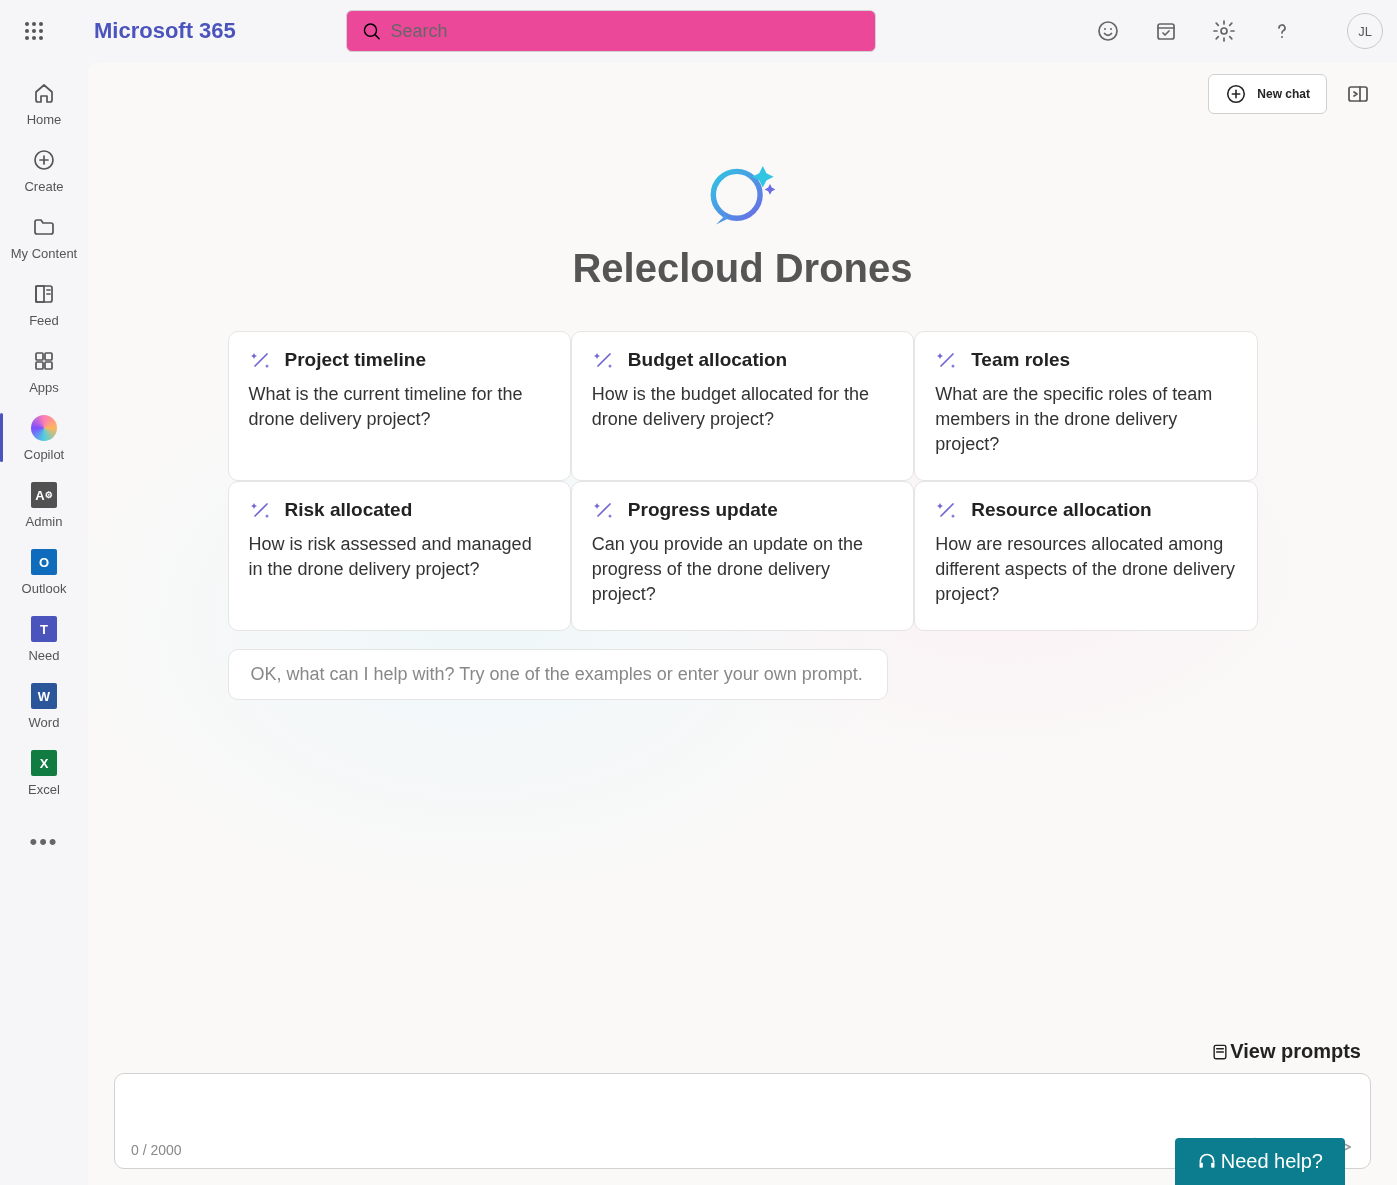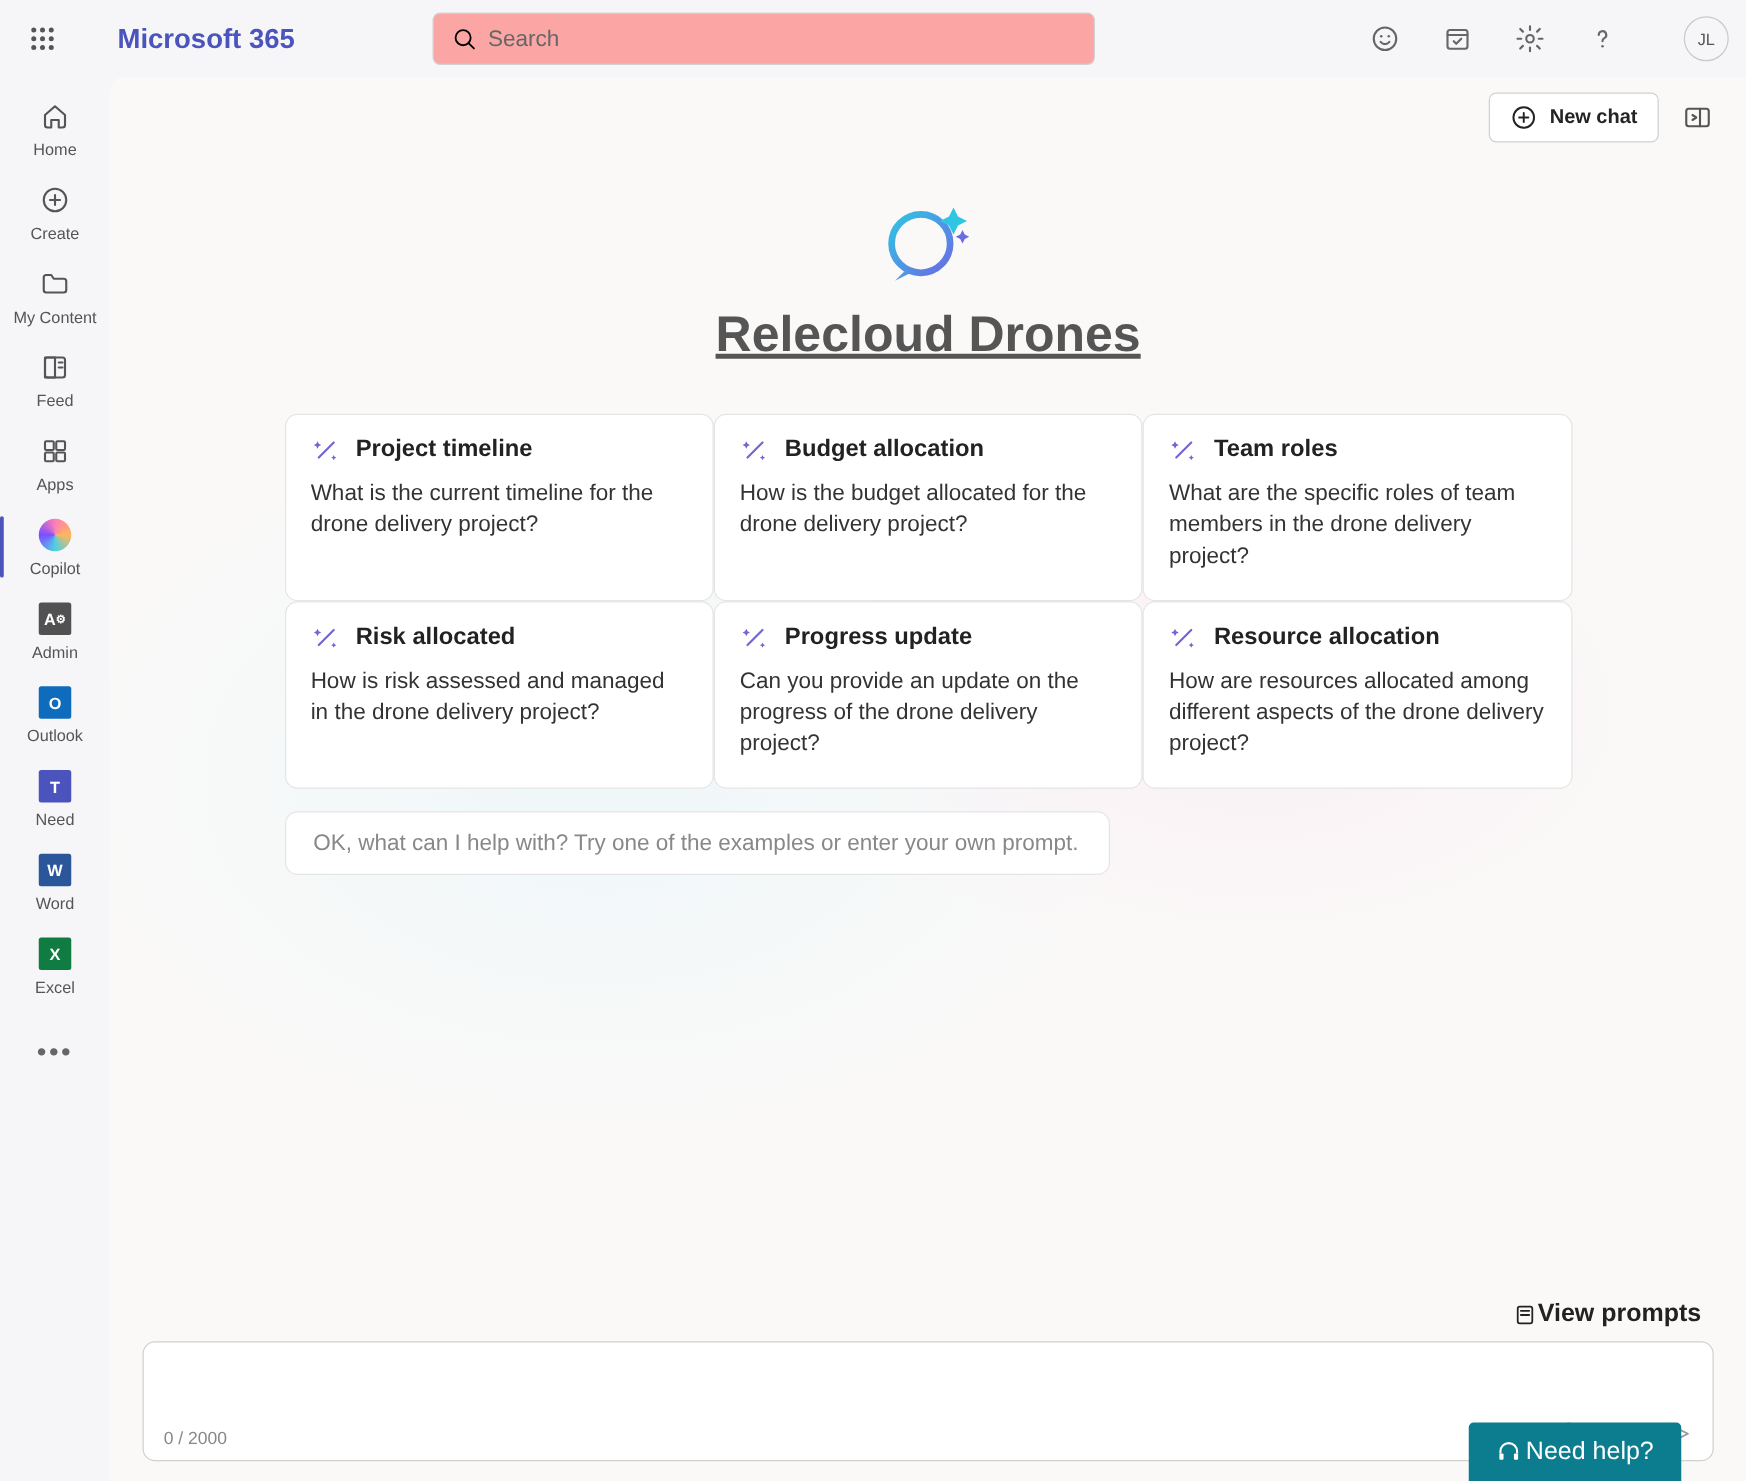--- a/index.html
+++ b/index.html
@@ -6,21 +6,21 @@
 body { width: 1397px; height: 1185px; background: #f6f6f8; overflow: hidden; }
 
 
 .header {
   height: 62px; display:flex; align-items:center; padding: 0 14px; background:#f6f6f8;
 }
 .waffle { width:40px; height:40px; display:flex; align-items:center; justify-content:center; border-radius:6px; cursor:pointer; }
 .waffle svg { width:20px; height:20px; }
 .brand { margin-left: 40px; color:#4b53bc; font-size:22px; font-weight:600; }
 .search-wrap {
-  margin-left: 110px; width: 530px; height: 42px; border:1px solid #d1d1d1; border-radius:6px; background:#fca5a5;
+  margin-left: 110px; width: 530px; height: 42px; border:1px solid #d1d1d1; border-radius:6px; background:#ec4899;
   display:flex; align-items:center; padding:16px 14px;
 }
 .search-wrap input { border:0; outline:0; font-size:18px; width:100%; color:#333; background:transparent;}
 .search-wrap input::placeholder{color:#666;}
 .header-spacer { flex:1; }
 .header-icons { display:flex; align-items:center; gap:32px; color:#666;}
 .header-icons .hicon { width:26px; height:26px; display:flex;align-items:center;justify-content:center; cursor:pointer;}
 .avatar { width:36px;height:36px;border-radius:50%;border:1px solid #c9c9c9;display:flex;align-items:center;justify-content:center;font-size:13px;color:#555;margin-left:20px;cursor:pointer;}
 
 
@@ -45,26 +45,26 @@
 .more-dots { font-size:22px; color:#666; letter-spacing:2px; padding:20px 0;cursor:pointer;}
 
 
 .content { flex:1; background: #faf9f8; border-radius: 10px 0 0 0; position:relative;
   background-image: radial-gradient(ellipse 600px 400px at 30% 50%, rgba(200,240,255,0.22), transparent 70%),
                     radial-gradient(ellipse 500px 300px at 70% 45%, rgba(255,200,230,0.18), transparent 70%);
 }
 .content-inner { padding: 16px 26px; position:relative; height:100%; display:flex; flex-direction:column;}
 
 .topright { position:absolute; top:12px; right:26px; display:flex; align-items:center; gap:18px;}
-.new-chat-btn { border:1px solid #d1d1d1; background:#fff; border-radius:6px; padding:8px 16px; font-size:16px; font-weight:600; color:#242424; display:flex;align-items:center;gap:10px; cursor:pointer;justify-content:center;}
+.new-chat-btn { border:1px solid #d1d1d1; background:#fff; border-radius:6px; padding:8px 16px; font-size:12px; font-weight:600; color:#242424; display:flex;align-items:center;gap:10px; cursor:pointer;justify-content:center;}
 .panel-toggle { width:26px;height:26px;color:#555;cursor:pointer; display:flex;align-items:center;justify-content:center;}
 
 .hero { display:flex; flex-direction:column; align-items:center; margin-top:70px; }
 .hero-logo { width:90px;height:90px; }
-.hero-title { font-size:40px; font-weight:600; color:#555; margin-top:8px;text-decoration:underline;}
+.hero-title { font-size:40px; font-weight:600; color:#555; margin-top:8px;}
 
 .cards { width:1030px; margin:40px auto 0; display:grid; grid-template-columns: repeat(3, 1fr); }
 .card { background:#fff; border:1px solid #e5e5e5; border-radius:10px; padding:16px 20px 22px; cursor:pointer; min-height:150px;}
 .card-head { display:flex; align-items:center; gap:12px; font-size:19px; font-weight:600; color:#222; margin-bottom:10px;}
 .card .wand { width:24px;height:24px; color:#7066d4;}
 .card-body { font-size:18px; color:#333; line-height:1.4;}
 
 .hint-pill { width:660px; margin:18px 0 0 0; margin-left:0; background:#fff; border:1px solid #e5e5e5; border-radius:10px; padding:14px 22px; color:#888; font-size:18px;}
 .cards-wrap{ width:1030px; margin:0 auto;}
 

